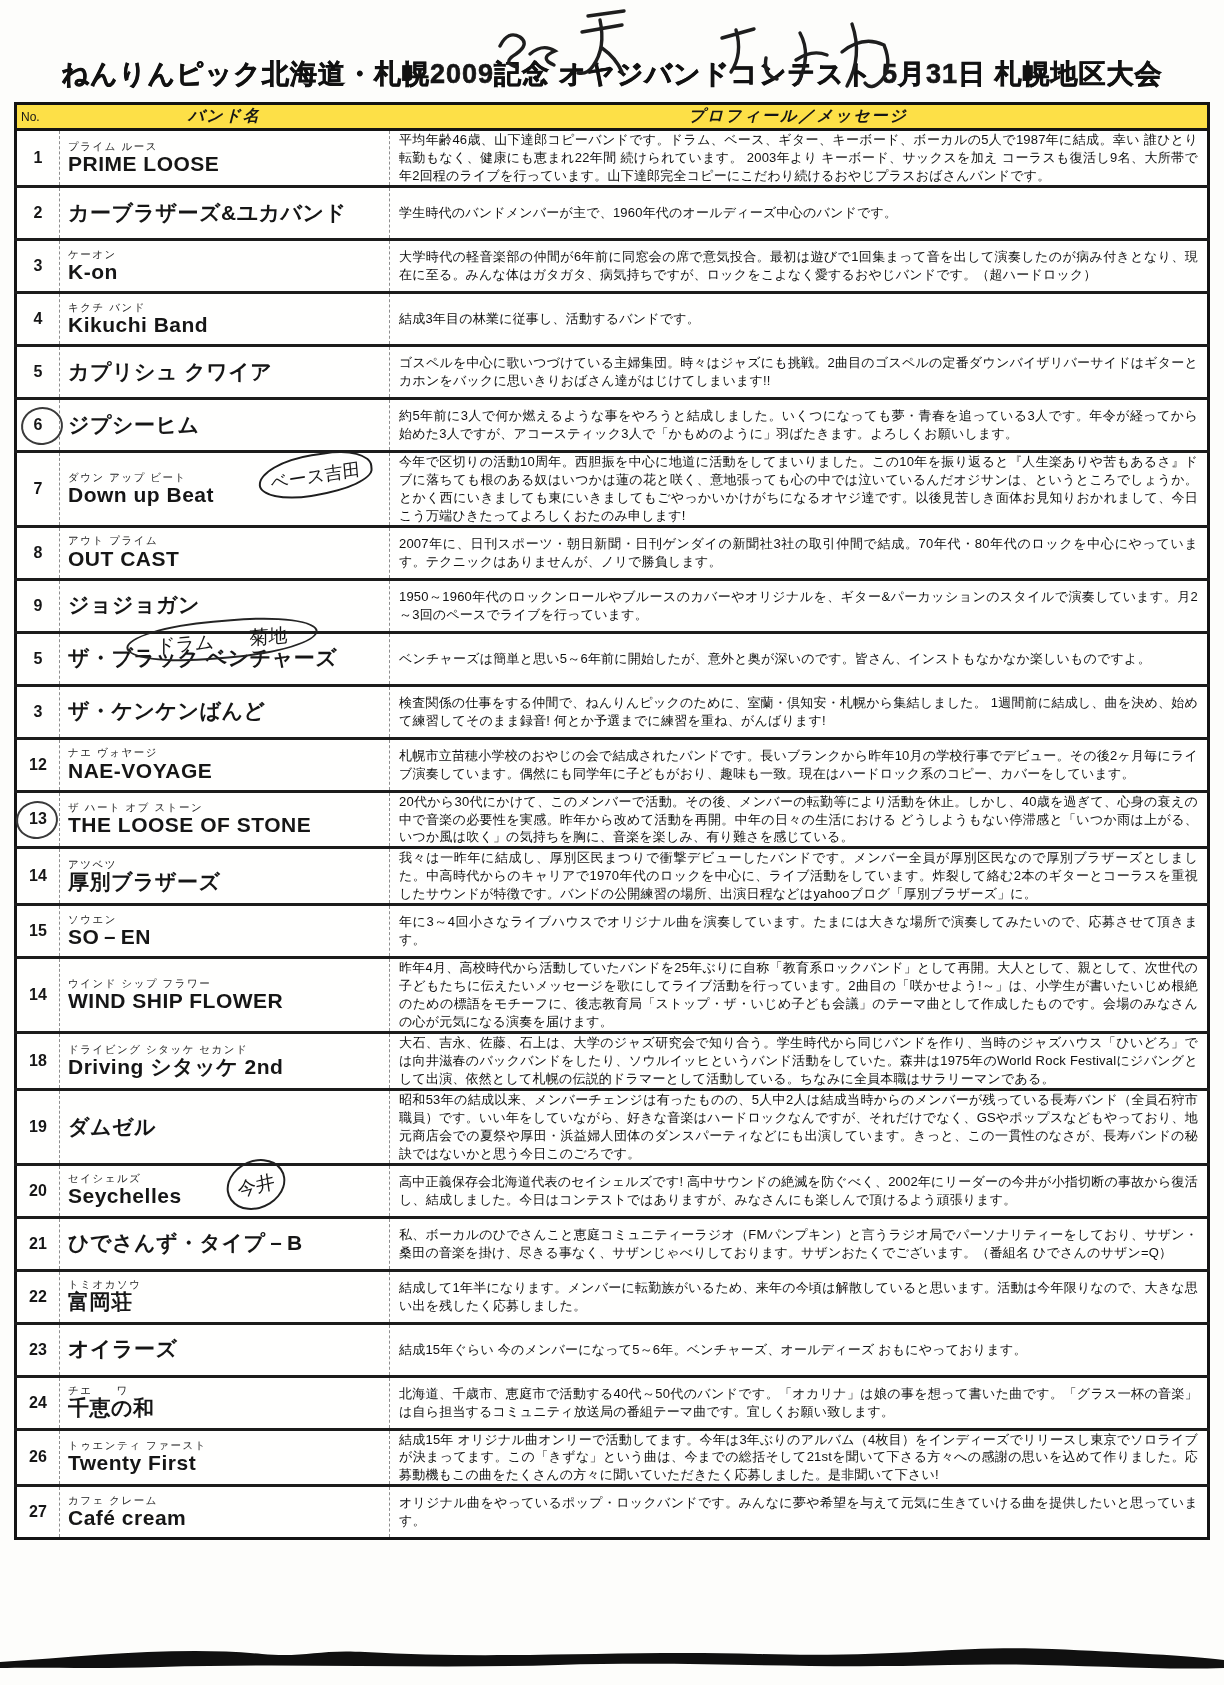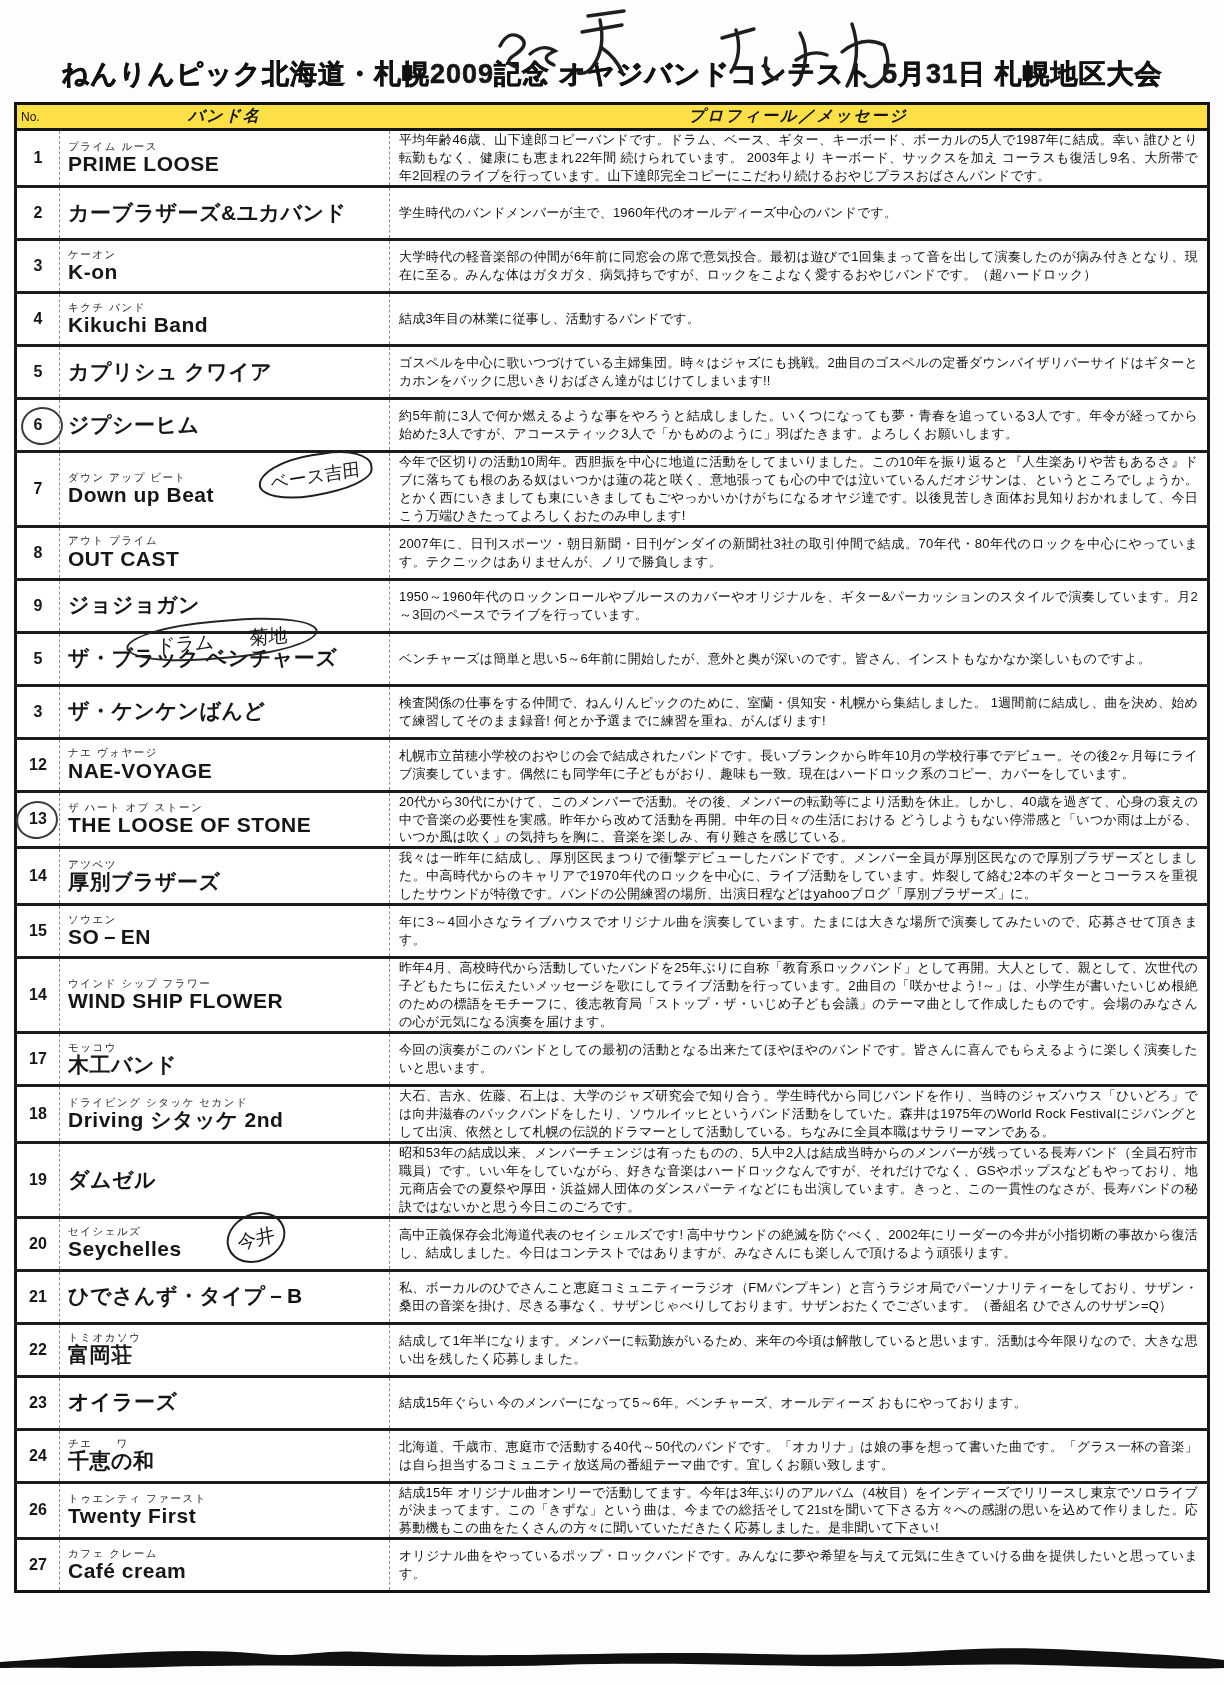--- a/index.html
+++ b/index.html
@@ -320,32 +320,20 @@
       </td>
       <td class="band-cell">
         <div class="furigana">ウインド シップ フラワー</div>
         <div class="band-name">WIND SHIP FLOWER</div>
       </td>
       <td class="profile-cell">
         <div class="profile">昨年4月、高校時代から活動していたバンドを25年ぶりに自称「教育系ロックバンド」として再開。大人として、親として、次世代の子どもたちに伝えたいメッセージを歌にしてライブ活動を行っています。2曲目の「咲かせよう!～」は、小学生が書いたいじめ根絶のための標語をモチーフに、後志教育局「ストップ・ザ・いじめ子ども会議」のテーマ曲として作成したものです。会場のみなさんの心が元気になる演奏を届けます。</div>
       </td>
     </tr>
 
-    <tr>
-      <td class="no-cell">
-        <span class="no">17</span>
-      </td>
-      <td class="band-cell">
-        <div class="furigana">モッコウ</div>
-        <div class="band-name">木工バンド</div>
-      </td>
-      <td class="profile-cell">
-        <div class="profile">今回の演奏がこのバンドとしての最初の活動となる出来たてほやほやのバンドです。皆さんに喜んでもらえるように楽しく演奏したいと思います。</div>
-      </td>
-    </tr>
 
     <tr>
       <td class="no-cell">
         <span class="no">18</span>
       </td>
       <td class="band-cell">
         <div class="furigana">ドライビング シタッケ セカンド</div>
         <div class="band-name">Driving シタッケ 2nd</div>
       </td>
       <td class="profile-cell">

